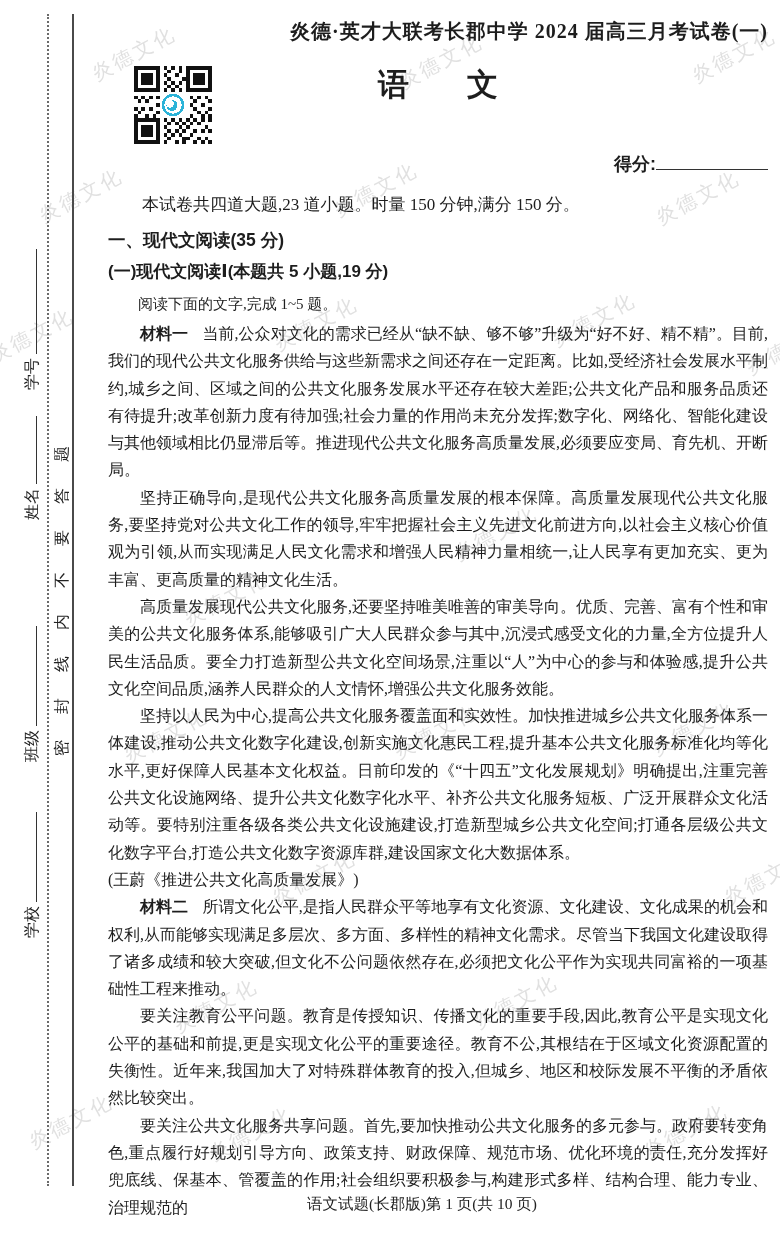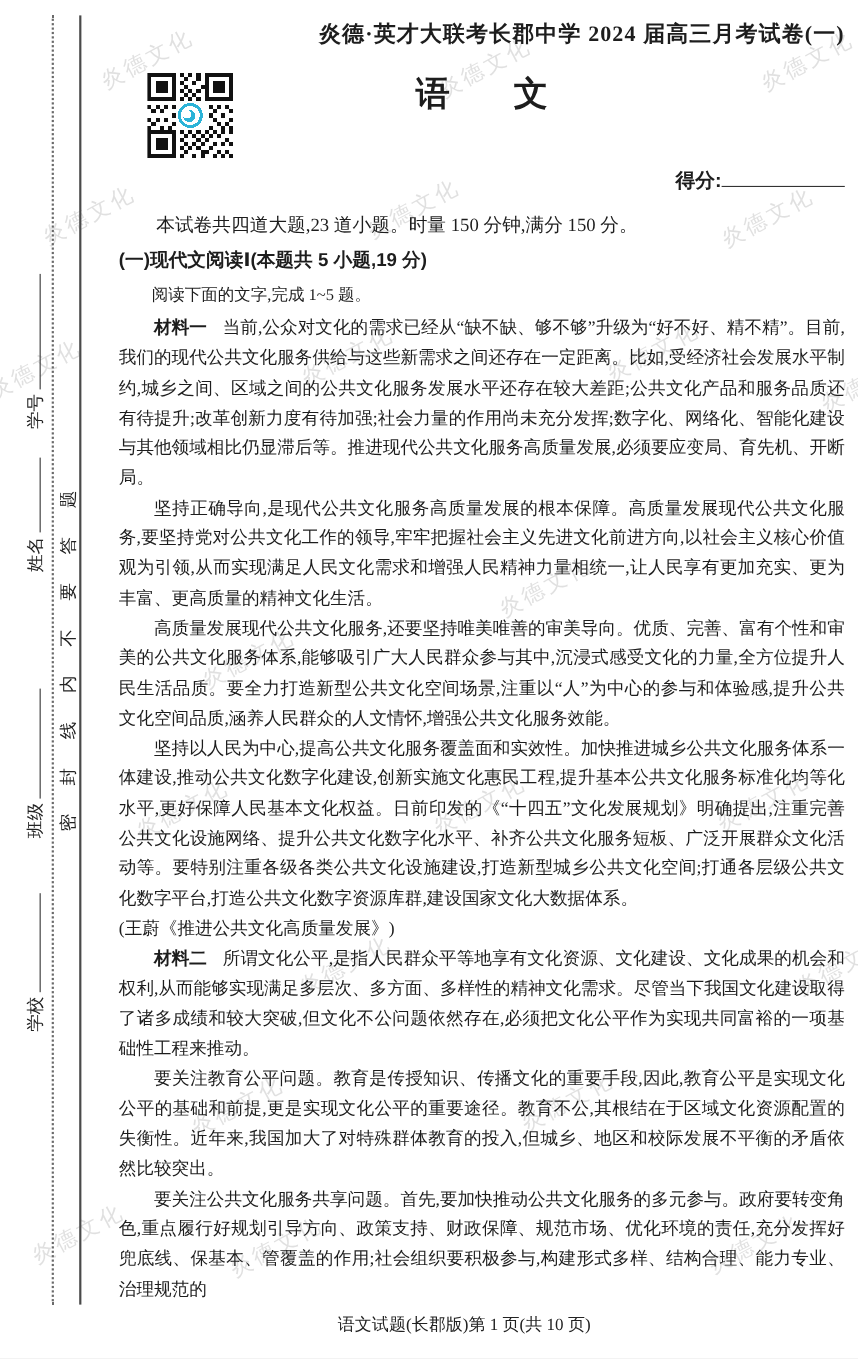--- a/index.html
+++ b/index.html
@@ -170,20 +170,21 @@
     </svg>
 
     <div class="subject-title">语文</div>
 
     <div class="score-row">
       <span>得分:</span><span class="score-line"></span>
     </div>
 
     <div class="intro">本试卷共四道大题,23 道小题。时量 150 分钟,满分 150 分。</div>
 
+    <div class="h-part">一、现代文阅读(35 分)</div>
     <div class="h-sub">(一)现代文阅读Ⅰ(本题共 5 小题,19 分)</div>
     <div class="read-instruction">阅读下面的文字,完成 1~5 题。</div>
 
     <div class="body-text" style="margin-top:2px">
       <p><span class="mat-label">材料一</span><span>当前,公众对文化的需求已经从“缺不缺、够不够”升级为“好不好、精不精”。目前,我们的现代公共文化服务供给与这些新需求之间还存在一定距离。比如,受经济社会发展水平制约,城乡之间、区域之间的公共文化服务发展水平还存在较大差距;公共文化产品和服务品质还有待提升;改革创新力度有待加强;社会力量的作用尚未充分发挥;数字化、网络化、智能化建设与其他领域相比仍显滞后等。推进现代公共文化服务高质量发展,必须要应变局、育先机、开断局。</span></p>
       <p>坚持正确导向,是现代公共文化服务高质量发展的根本保障。高质量发展现代公共文化服务,要坚持党对公共文化工作的领导,牢牢把握社会主义先进文化前进方向,以社会主义核心价值观为引领,从而实现满足人民文化需求和增强人民精神力量相统一,让人民享有更加充实、更为丰富、更高质量的精神文化生活。</p>
       <p>高质量发展现代公共文化服务,还要坚持唯美唯善的审美导向。优质、完善、富有个性和审美的公共文化服务体系,能够吸引广大人民群众参与其中,沉浸式感受文化的力量,全方位提升人民生活品质。要全力打造新型公共文化空间场景,注重以“人”为中心的参与和体验感,提升公共文化空间品质,涵养人民群众的人文情怀,增强公共文化服务效能。</p>
       <p>坚持以人民为中心,提高公共文化服务覆盖面和实效性。加快推进城乡公共文化服务体系一体建设,推动公共文化数字化建设,创新实施文化惠民工程,提升基本公共文化服务标准化均等化水平,更好保障人民基本文化权益。日前印发的《“十四五”文化发展规划》明确提出,注重完善公共文化设施网络、提升公共文化数字化水平、补齐公共文化服务短板、广泛开展群众文化活动等。要特别注重各级各类公共文化设施建设,打造新型城乡公共文化空间;打通各层级公共文化数字平台,打造公共文化数字资源库群,建设国家文化大数据体系。</p>
       <p class="attribution">(王蔚《推进公共文化高质量发展》)</p>
       <p><span class="mat-label">材料二</span><span>所谓文化公平,是指人民群众平等地享有文化资源、文化建设、文化成果的机会和权利,从而能够实现满足多层次、多方面、多样性的精神文化需求。尽管当下我国文化建设取得了诸多成绩和较大突破,但文化不公问题依然存在,必须把文化公平作为实现共同富裕的一项基础性工程来推动。</span></p>

